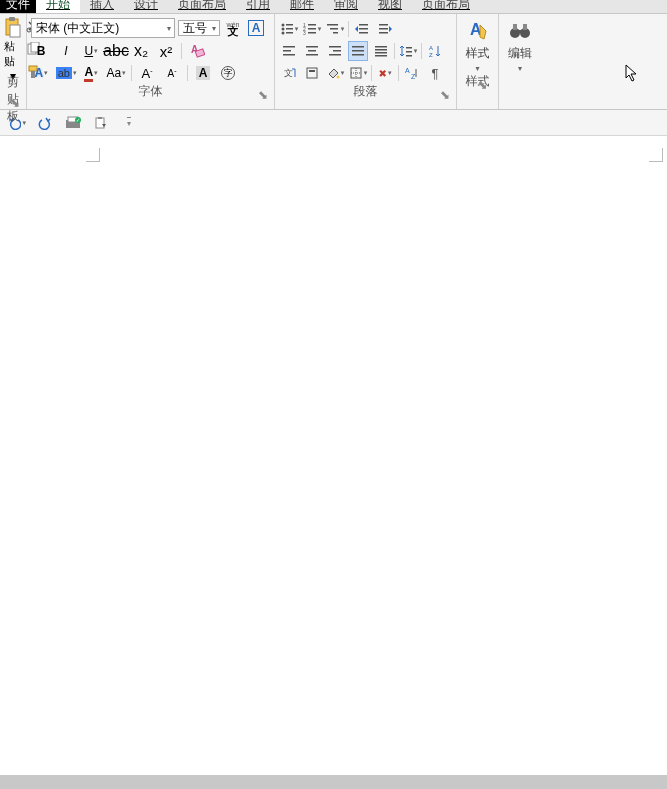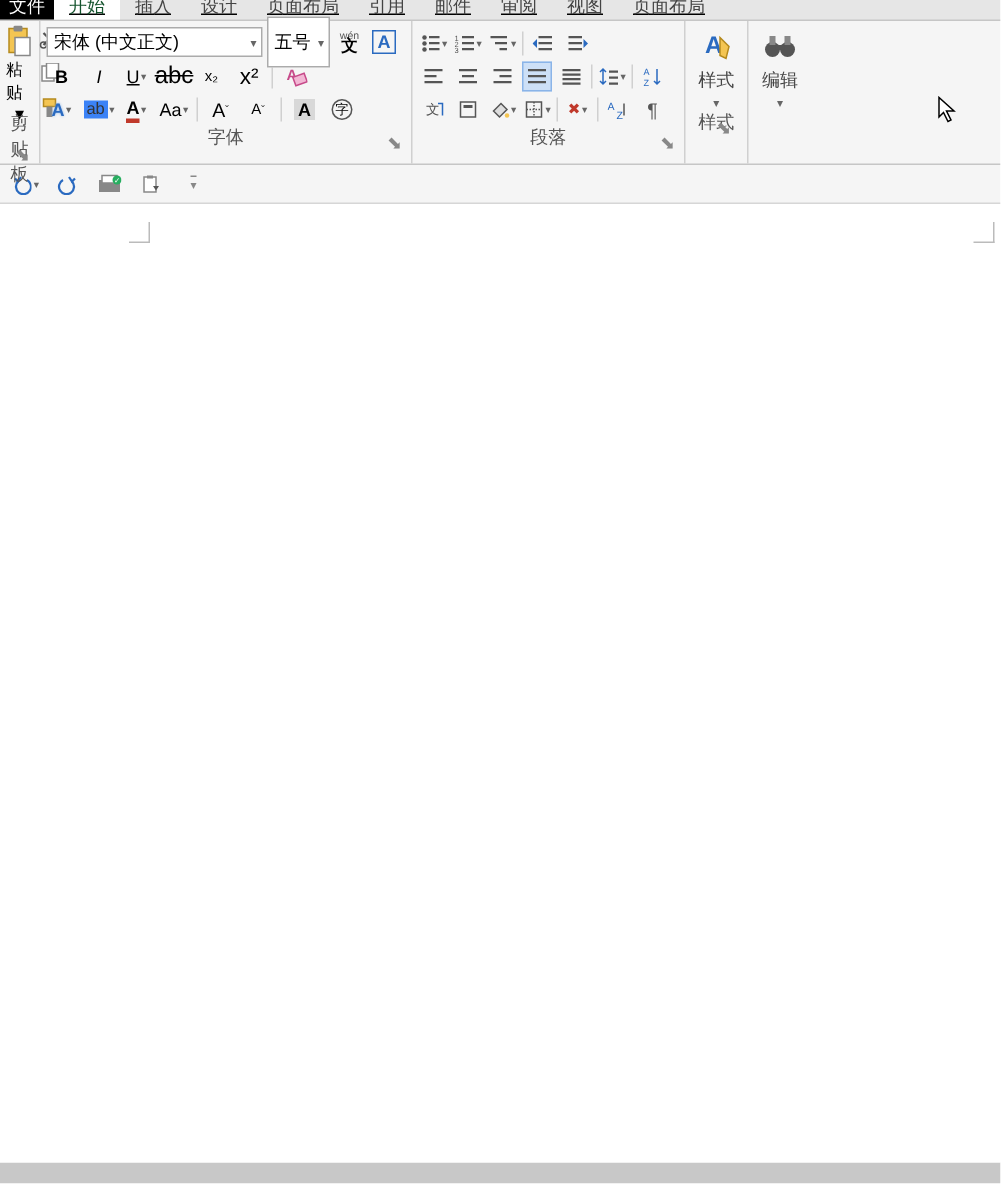--- a/index.html
+++ b/index.html
@@ -113,21 +113,21 @@
   align-items: center;
 }
 .font-select .caret, .size-select .caret {
   position: absolute;
   right: 3px;
   font-size: 8px;
   color: #666;
 }
 .size-select {
   width: 42px;
-  height: 34px;
+  height: 16px;
   border: 1px solid #ababab;
   background: #fff;
   font-size: 12px;
   padding: 0 4px;
   position: relative;
   display: flex;
   align-items: center;
 }
 .small-btn {
   width: 20px;
@@ -333,21 +333,21 @@
           <i>I</i>
         </div>
       <div class="small-btn">
           <span style="text-decoration:underline">U</span>
           <span class="dd">▾</span>
         </div>
       <div class="small-btn">
           <span style="text-decoration:line-through;font-size:16px">abc</span>
         </div>
       <div class="small-btn">
-          <span style="font-size:10px">x₂</span>
+          <span style="font-size:16px">x₂</span>
         </div>
       <div class="small-btn">
           <span style="font-size:15px">x²</span>
         </div>
       <div class="divider-v"></div>
       <div class="small-btn">
         <svg width="16" height="16" viewBox="0 0 16 16">
             <text x="2" y="10" font-size="10" fill="#c74a8a" font-weight="bold">A</text>
             <rect x="7" y="7" width="8" height="6" fill="#f2b6d4" stroke="#c74a8a" transform="rotate(-20 11 10)"></rect>
           </svg>

